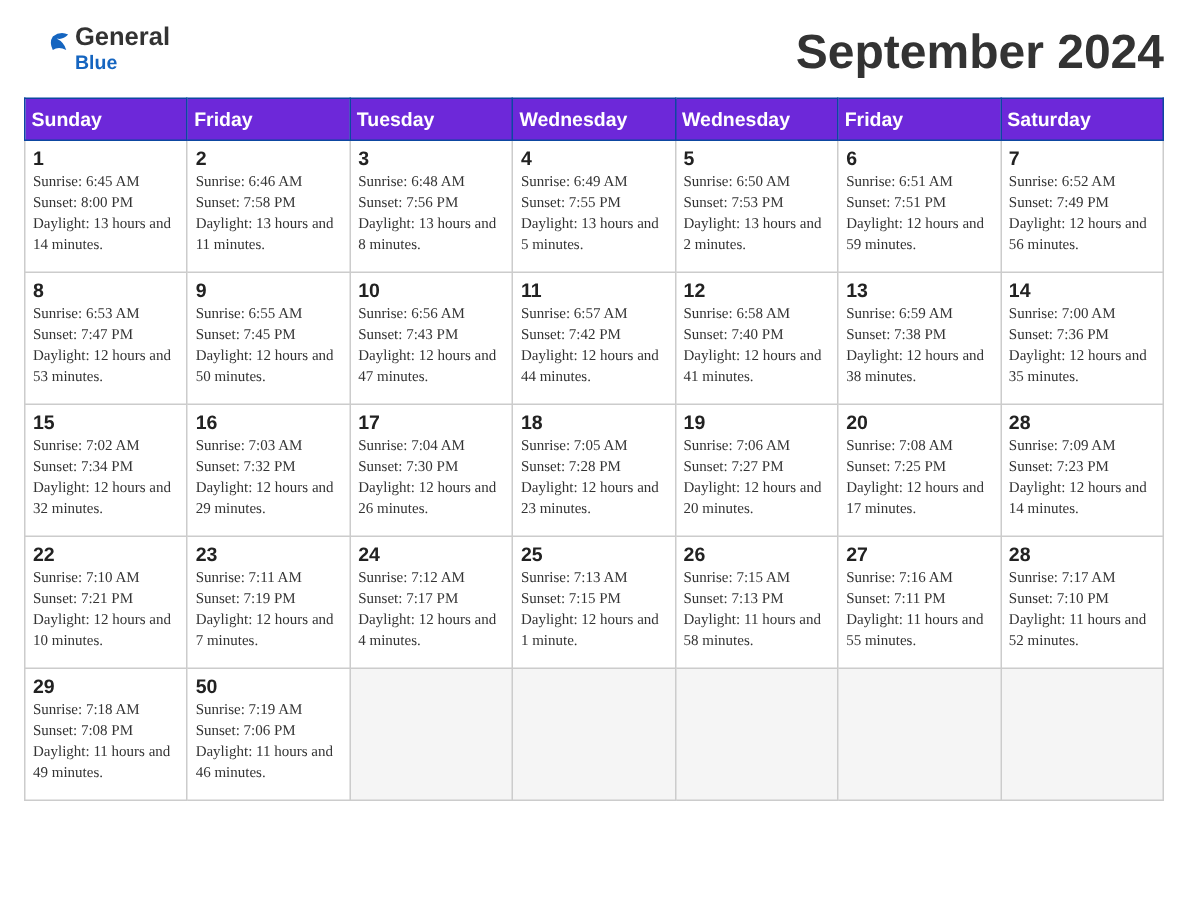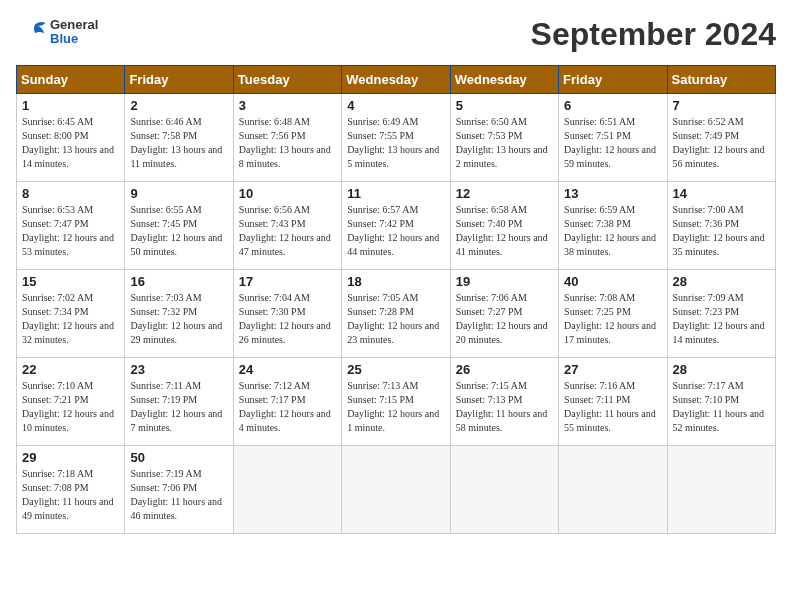--- a/index.html
+++ b/index.html
@@ -32,21 +32,21 @@
     .location-title {
       font-size: 16px;
       color: #555;
     }
     table {
       width: 100%;
       border-collapse: collapse;
       table-layout: fixed;
     }
     th {
-      background-color: #a16207;
+      background-color: #6d28d9;
       color: #fff;
       font-size: 13px;
       font-weight: bold;
       padding: 6px 4px;
       text-align: left;
       border: 1px solid #0d47a1;
     }
     td {
       border: 1px solid #ccc;
       vertical-align: top;
@@ -76,21 +76,21 @@
 </head>
 <body>
 
 <div class="header">
   <div class="logo">
   <div style="display:flex;align-items:center;gap:2px;">
     <svg width="32" height="32" viewBox="0 0 50 40">
       <path d="M30,8 Q38,2 46,6 Q40,12 34,10 Q42,14 44,22 Q36,18 30,22 Q26,14 30,8Z" fill="#1565c0"></path>
     </svg>
     <div>
-      <div style="font-size:13px;font-weight:bold;color:#333;line-height:1.1;">General</div>
+      <div style="font-size:17px;font-weight:bold;color:#333;line-height:1.1;">General</div>
       <div style="font-size:13px;font-weight:bold;color:#1565c0;line-height:1.1;">Blue</div>
     </div>
   </div>
 </div>
   <div class="title-block">
     <div class="month-title">September 2024</div>
   </div>
 </div>
 
 <table>
@@ -181,21 +181,21 @@
         </td>
         <td>
           <span class="day-num">18</span>
           <div class="day-detail">Sunrise: 7:05 AM<br>Sunset: 7:28 PM<br>Daylight: 12 hours and 23 minutes.</div>
         </td>
         <td>
           <span class="day-num">19</span>
           <div class="day-detail">Sunrise: 7:06 AM<br>Sunset: 7:27 PM<br>Daylight: 12 hours and 20 minutes.</div>
         </td>
         <td>
-          <span class="day-num">40</span>
+          <span class="day-num">20</span>
           <div class="day-detail">Sunrise: 7:08 AM<br>Sunset: 7:25 PM<br>Daylight: 12 hours and 17 minutes.</div>
         </td>
         <td>
           <span class="day-num">28</span>
           <div class="day-detail">Sunrise: 7:09 AM<br>Sunset: 7:23 PM<br>Daylight: 12 hours and 14 minutes.</div>
         </td>
       </tr>
       <tr>
         <td>
           <span class="day-num">22</span>

